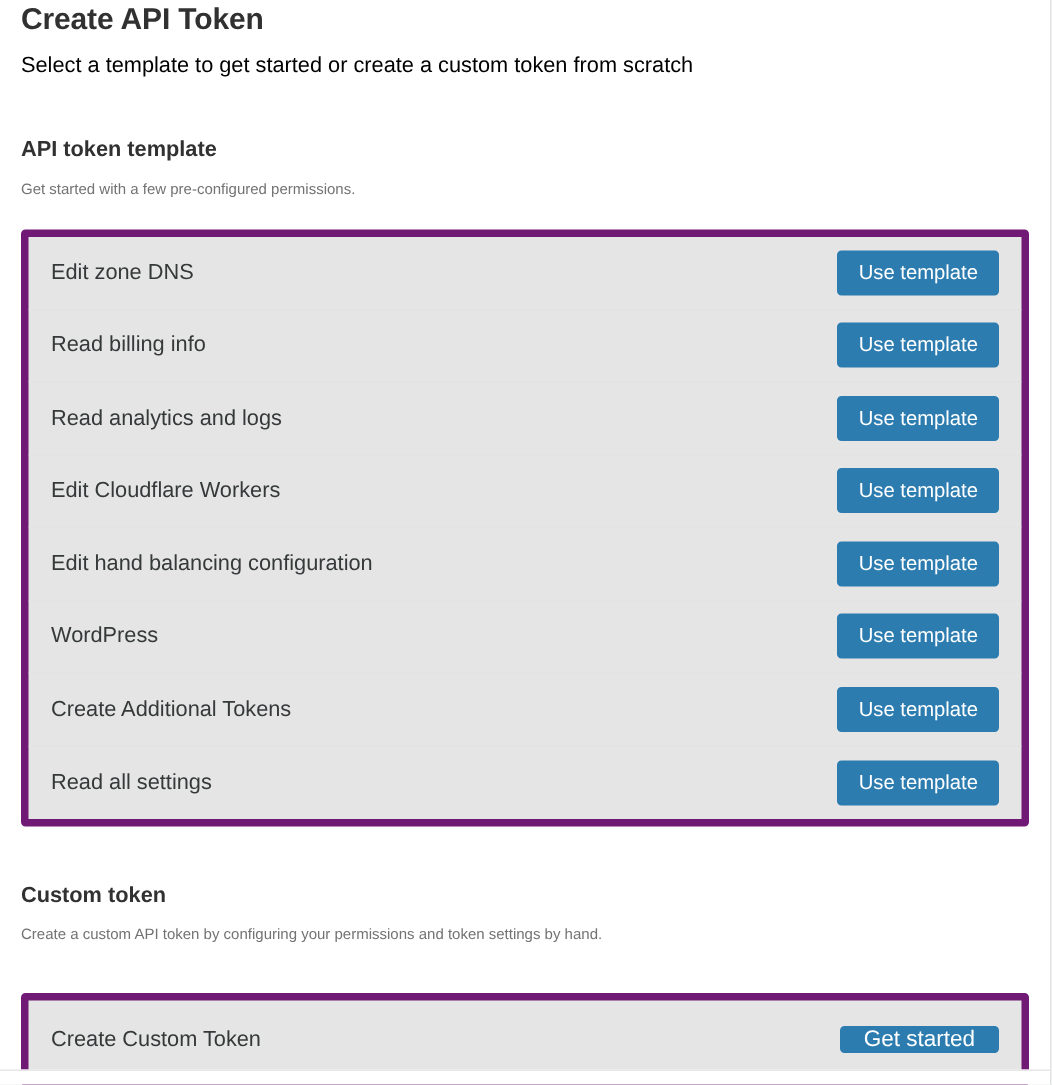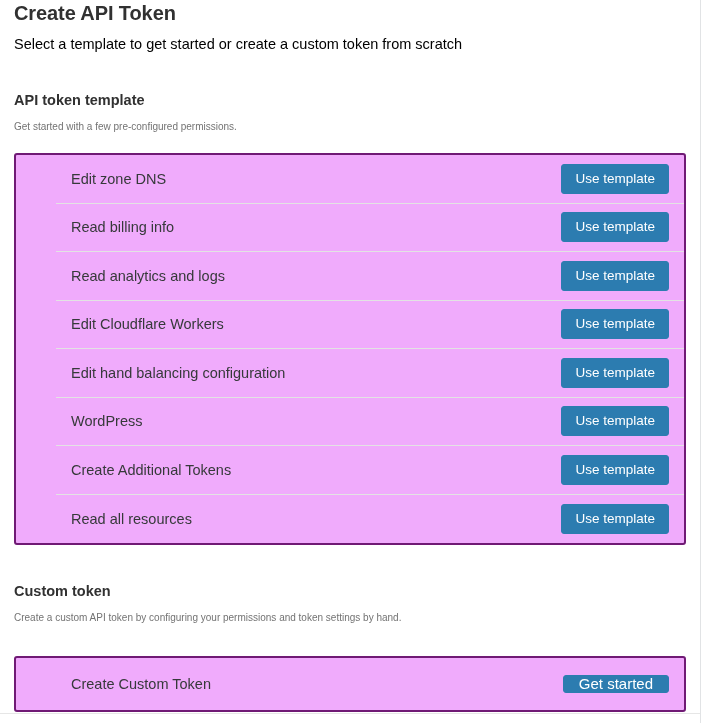--- a/index.html
+++ b/index.html
@@ -50,25 +50,24 @@
     color: #737373;
     margin: 0;
     padding-top: 7px;
     line-height: 20px;
   }
   .templates-section {
     padding-top: 36px;
   }
   .card {
     margin-top: 16px;
-    border: 2px solid #701a75;
+    border: 5px solid #701a75;
     border-radius: 3px;
-    background: #f0abfc;
+    background: #e5e5e5;
     overflow: hidden;
-    padding-left: 40px;
   }
   .row {
     display: flex;
     align-items: center;
     justify-content: space-between;
     height: 48.5px;
     padding: 0 15px;
     border-bottom: 1px solid #e3e3e3;
     box-sizing: border-box;
   }
@@ -164,21 +163,21 @@
         <span class="row-label">WordPress</span>
         <button class="btn">Use template</button>
       </div>
 
       <div class="row">
         <span class="row-label">Create Additional Tokens</span>
         <button class="btn">Use template</button>
       </div>
 
       <div class="row">
-        <span class="row-label">Read all resources</span>
+        <span class="row-label">Read all settings</span>
         <button class="btn">Use template</button>
       </div>
 
     </div>
   </div>
 
   <div class="custom-section">
     <h2 class="section-heading">Custom token</h2>
     <p class="section-desc">Create a custom API token by configuring your permissions and token settings by hand.</p>
 

